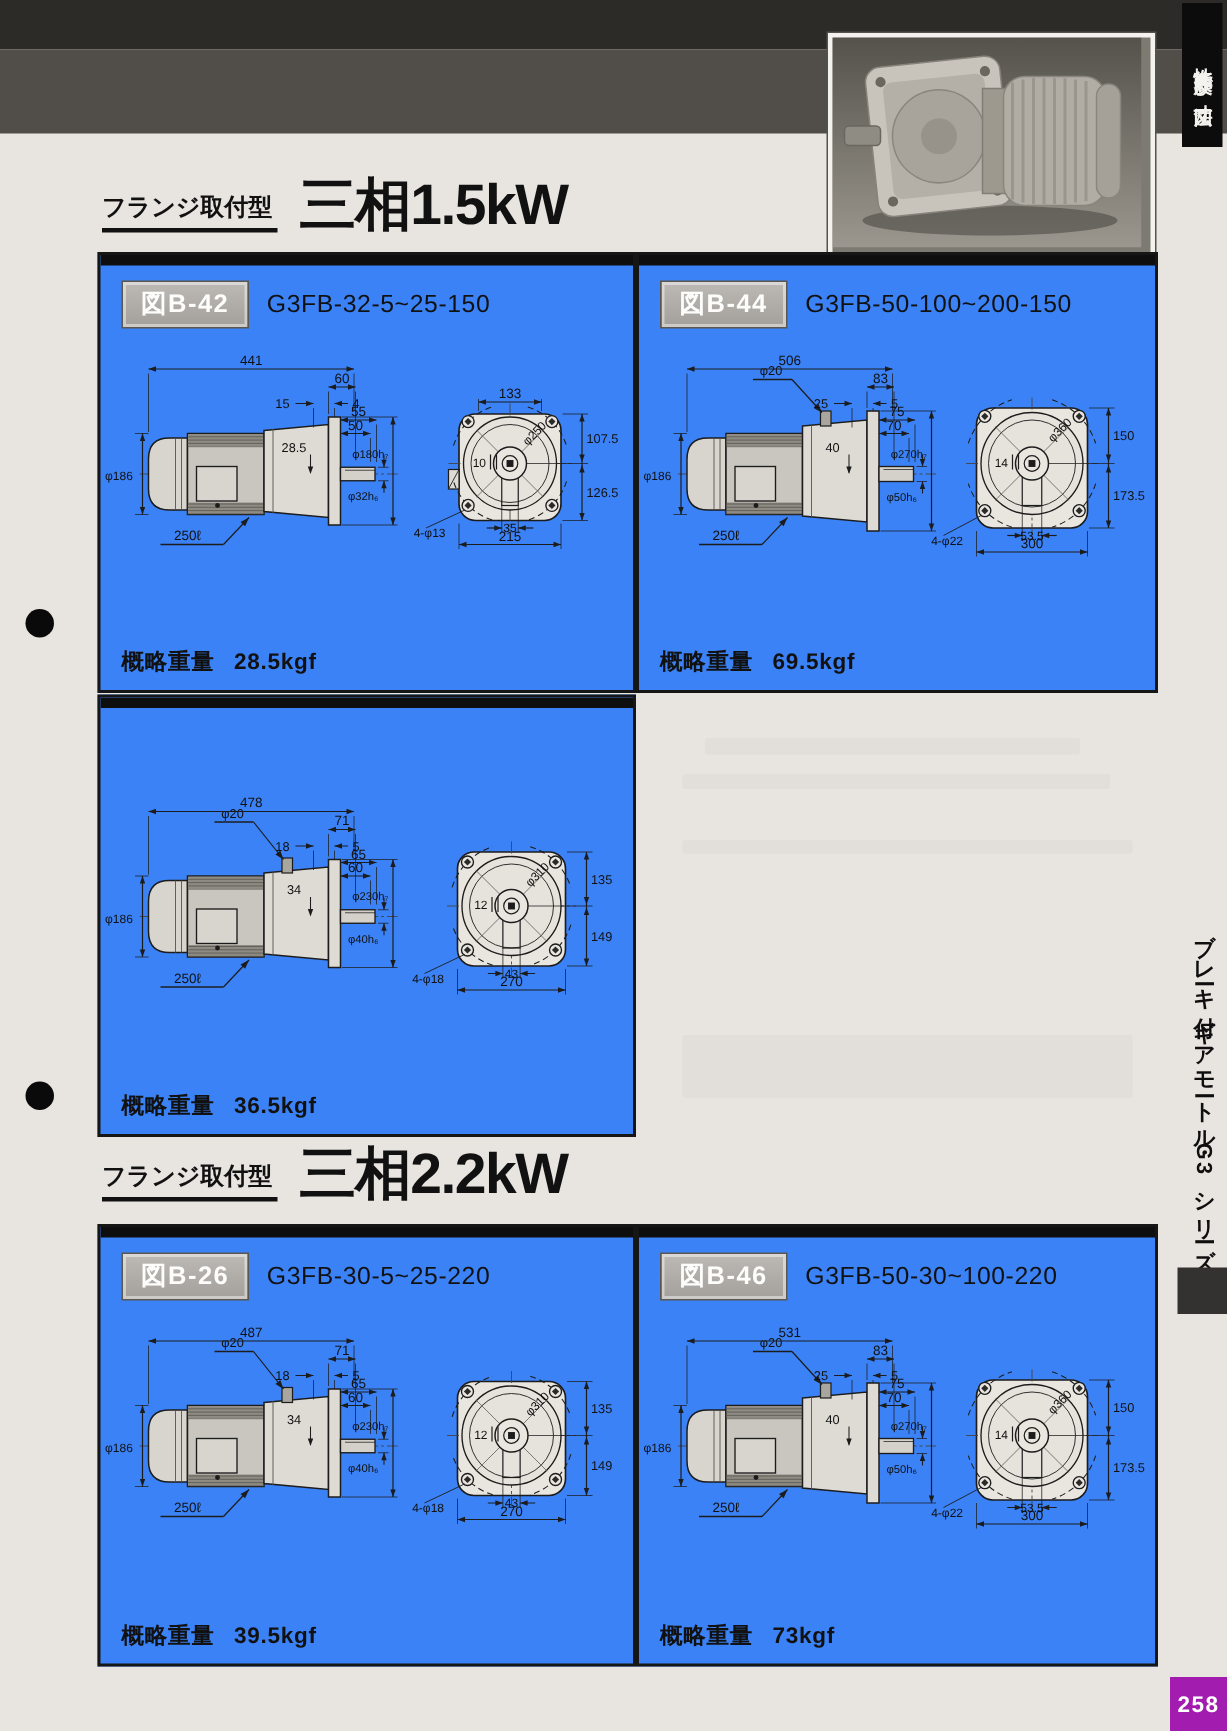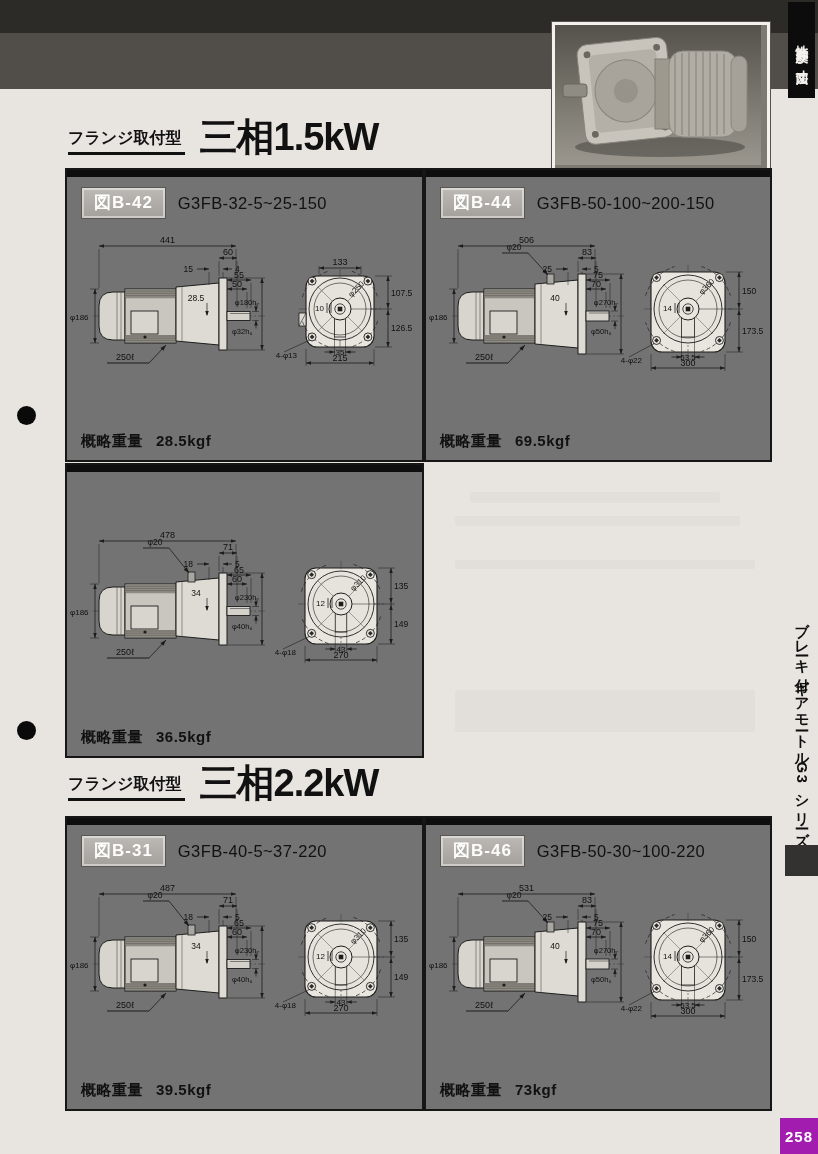--- a/index.html
+++ b/index.html
@@ -9,21 +9,21 @@
   .band1{top:0;height:33px;background:#2c2b28;}
   .band2{top:33px;height:56px;background:#514e49;}
   .photo{position:absolute;left:552px;top:22px;width:212px;height:146px;background:#7d7a72;
          border:3px solid #f4f2ee;box-shadow:0 0 0 1px #55524d;}
   .corner-tab{position:absolute;right:3px;top:2px;width:27px;height:96px;background:#0c0c0c;
          color:#f4f2ee;writing-mode:vertical-rl;font-size:12.5px;font-weight:bold;letter-spacing:2px;
          display:flex;align-items:center;justify-content:center;}
   .sec-head{position:absolute;left:68px;display:flex;align-items:flex-end;gap:15px;}
   .sec-head .type{font-size:16px;font-weight:bold;border-bottom:3px solid #111;padding:0 3px 3px 0;}
   .sec-head .power{font-size:38px;font-weight:bold;letter-spacing:-1px;line-height:.92;}
-  .figbox{position:absolute;background:#737373;border:2px solid #161616;overflow:hidden;}
+  .figbox{position:absolute;background:#3b82f6;border:2px solid #161616;overflow:hidden;}
   .topbar{position:absolute;left:0;top:0;width:100%;height:7px;background:#0e0e0e;}
   .titlerow{position:absolute;left:14px;top:17px;display:flex;align-items:center;gap:12px;}
   .badge{display:inline-block;background:linear-gradient(#bdbab5,#a3a09b);border:1px solid #5a5752;
          box-shadow:inset 0 0 0 2px rgba(255,255,255,.45);color:#fdfdfb;font-weight:bold;
          font-size:17px;padding:3px 12px 4px;letter-spacing:1px;}
   .model{font-weight:normal;font-size:16.5px;letter-spacing:.4px;}
   .drawing{position:absolute;left:2px;top:62px;}
   .weight{position:absolute;left:14px;bottom:9px;font-weight:bold;font-size:15px;letter-spacing:.5px;}
   .weight .val{margin-left:13px;}
   .side-caption{position:absolute;right:7px;top:612px;height:245px;writing-mode:vertical-rl;
@@ -535,22 +535,22 @@
       <line x1="214" y1="122" x2="240.65506858075827" y2="109.34493141924172" stroke="#1c1c1c" stroke-width="0.6"></line>
     </svg>
   <div class="weight">
     <span>概略重量</span><span class="val">36.5kgf</span>
   </div>
 </div>
 
 <div class="figbox" style="left:65px;top:816px;width:355px;height:291px;">
   <div class="topbar"></div>
   <div class="titlerow">
-    <span class="badge">図B-31</span>
-    <span class="model">G3FB-40-5~37-220</span>
+    <span class="badge">図B-26</span>
+    <span class="model">G3FB-30-5~25-220</span>
   </div>
   <svg class="drawing" width="349" height="170" viewBox="0 0 349 170" font-family="&quot;Liberation Sans&quot;,&quot;DejaVu Sans&quot;,sans-serif">
       <line x1="24" y1="84" x2="196" y2="84" stroke="#444" stroke-width="0.6" stroke-dasharray="9 2 2 2"></line>
       <path d="M56 60 H44 Q30 60 30 74 V94 Q30 108 44 108 H56 Z" fill="#d8d5ce" stroke="#1c1c1c" stroke-width="1"></path>
       <line x1="48" y1="60" x2="48" y2="108" stroke="#55524c" stroke-width="0.6"></line>
       <line x1="52" y1="60" x2="52" y2="108" stroke="#55524c" stroke-width="0.6"></line>
       <rect x="56" y="57" width="51" height="54" fill="#c9c6bf" stroke="#1c1c1c" stroke-width="1"></rect>
       <rect x="56.5" y="57.5" width="50" height="8" fill="#8e8b83"></rect>
       <rect x="56.5" y="103" width="50" height="7.5" fill="#8e8b83"></rect>
       <line x1="56" y1="59.2" x2="107" y2="59.2" stroke="#4f4c46" stroke-width="0.45"></line>

